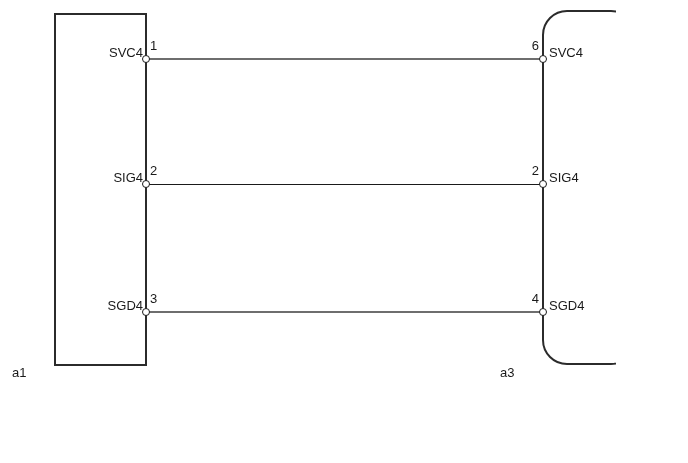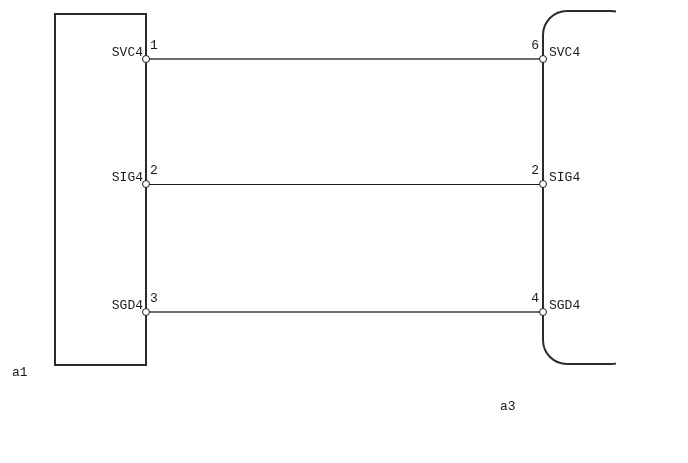--- a/index.html
+++ b/index.html
@@ -1,21 +1,21 @@
 <!DOCTYPE html>
 <html><head>
 <meta charset="utf-8">
 <style>
   html, body { margin: 0; padding: 0; background: #ffffff; }
   #canvas {
     position: relative;
     width: 616px;
     height: 463px;
     background: #ffffff;
-    font-family: Liberation Mono, monospace;
+    font-family: Liberation Sans, sans-serif;
     font-size: 13px;
     color: #1a1a1a;
     overflow: hidden;
   }
 
   
   .comp-box {
     position: absolute;
     box-sizing: border-box;
     border: 2px solid #2b2b2b;
@@ -77,21 +77,21 @@
     background: #ffffff;
     top: -4px;
   }
   .dot.left  { left: 142px; }
   .dot.right { left: 539px; }
 
   
   .caption { position: absolute; white-space: nowrap; line-height: 15px; }
   #cap-a1-id   { left: 12px;  top: 365px; }
   #cap-a1-name { left: 12px;  top: 380px; }
-  #cap-a3-id   { left: 500px; top: 365px; margin-top: 34px; }
+  #cap-a3-id   { left: 500px; top: 365px; }
   #cap-a3-name { left: 500px; top: 380px; }
 </style>
 </head>
 <body>
 
 <div id="canvas">
 
   <div id="box-a1" class="comp-box"></div>
   <div id="box-a3" class="comp-box"></div>
 

